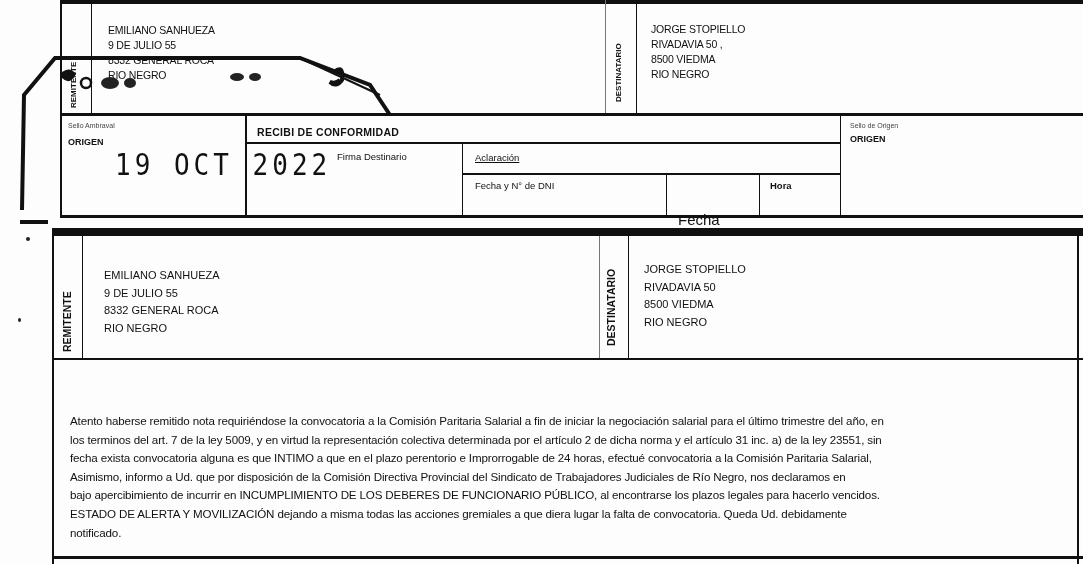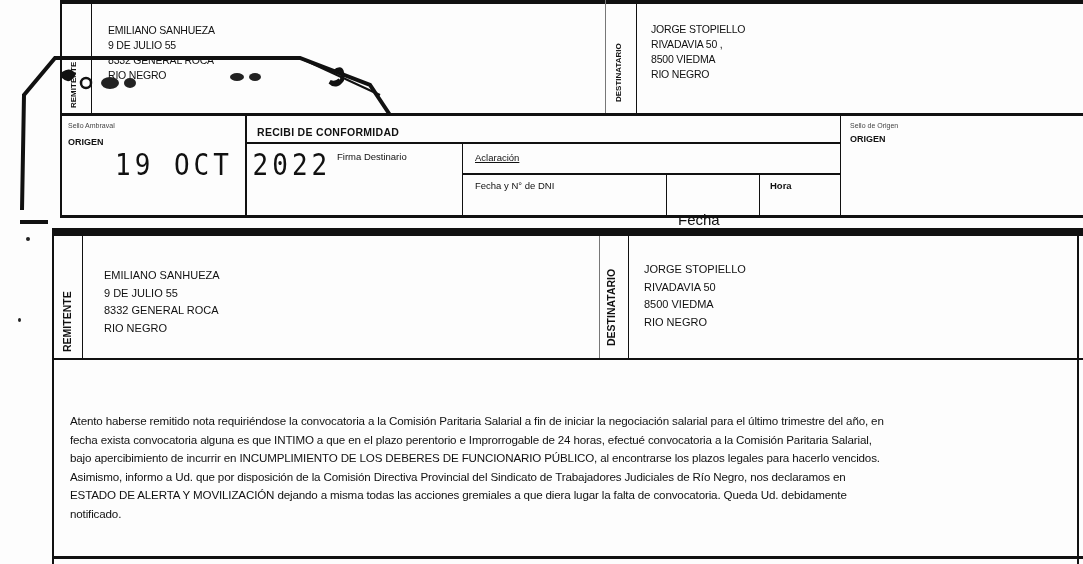--- a/index.html
+++ b/index.html
@@ -116,22 +116,23 @@
 
   <div class="addr2" style="left:644px;top:261px;">
     <div>JORGE STOPIELLO</div>
     <div>RIVADAVIA 50</div>
     <div>8500 VIEDMA</div>
     <div>RIO NEGRO</div>
   </div>
 
   <div class="body-text">
     <div>Atento haberse remitido nota requiriéndose la convocatoria a la Comisión Paritaria Salarial a fin de iniciar la negociación salarial para el último trimestre del año, en</div>
+    <div>los terminos del art. 7 de la ley 5009, y en virtud la representación colectiva determinada por el artículo 2 de dicha norma y el artículo 31 inc. a) de la ley 23551, sin</div>
     <div>fecha exista convocatoria alguna es que INTIMO a que en el plazo perentorio e Improrrogable de 24 horas, efectué convocatoria a la Comisión Paritaria Salarial,</div>
+    <div>Asimismo, informo a Ud. que por disposición de la Comisión Directiva Provincial del Sindicato de Trabajadores Judiciales de Río Negro, nos declaramos en</div>
     <div>bajo apercibimiento de incurrir en INCUMPLIMIENTO DE LOS DEBERES DE FUNCIONARIO PÚBLICO, al encontrarse los plazos legales para hacerlo vencidos.</div>
-    <div>Asimismo, informo a Ud. que por disposición de la Comisión Directiva Provincial del Sindicato de Trabajadores Judiciales de Río Negro, nos declaramos en</div>
     <div>ESTADO DE ALERTA Y MOVILIZACIÓN dejando a misma todas las acciones gremiales a que diera lugar la falta de convocatoria. Queda Ud. debidamente</div>
     <div>notificado.</div>
   </div>
 </div>
 
 <div class="smudge" style="left:26px;top:237px;width:4px;height:4px;"></div>
 <div class="smudge" style="left:18px;top:318px;width:3px;height:4px;"></div>
 
 </body></html>

